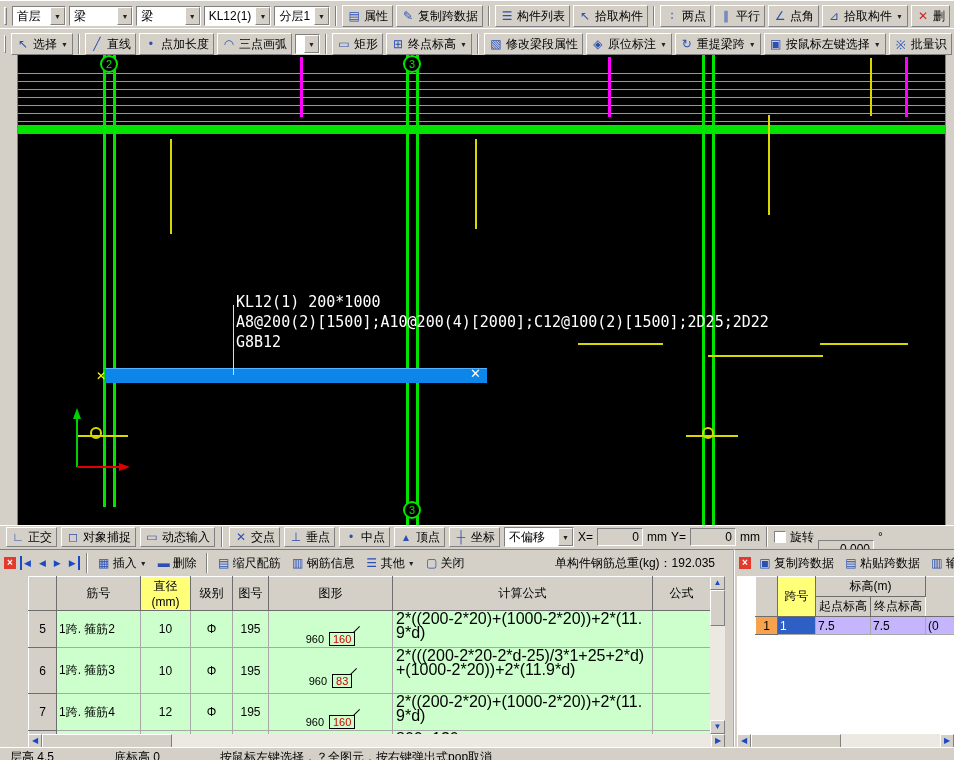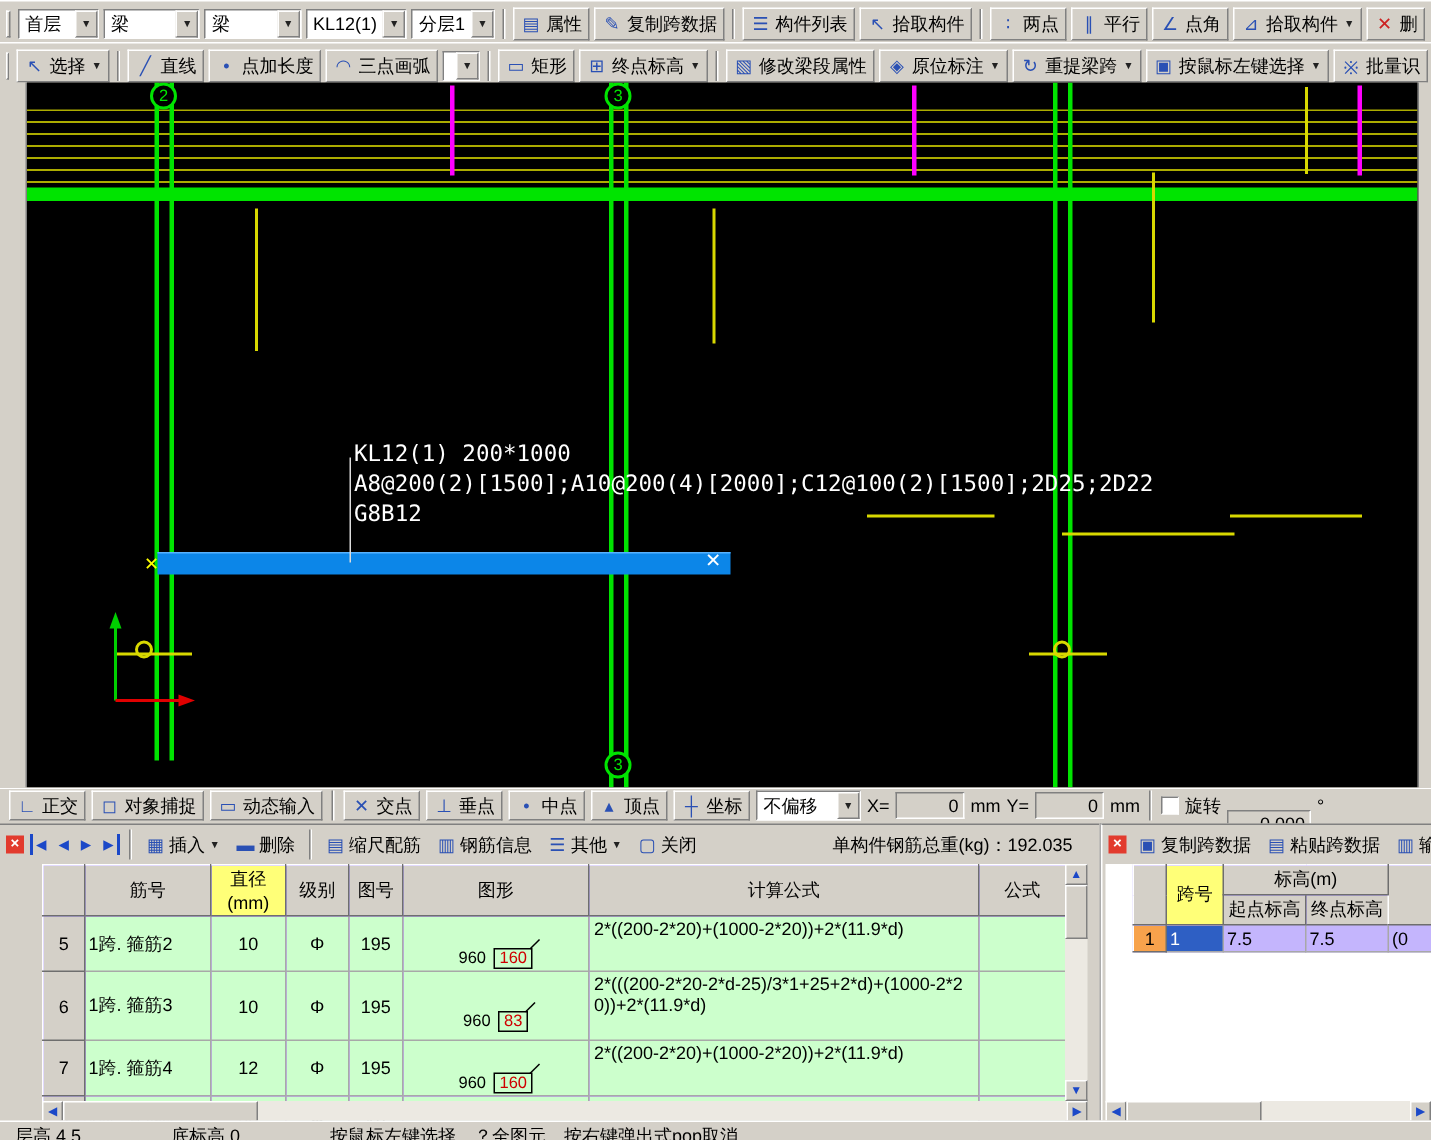--- a/index.html
+++ b/index.html
@@ -53,21 +53,21 @@
   .totlabel{margin-left:auto;margin-right:14px;flex:none;}
   
   table{border-collapse:collapse;table-layout:fixed;background:#c4b5fd;}
   td{border:1px solid #a8a8a8;padding:1px 2px;overflow:hidden;font-size:12px;vertical-align:middle;}
   .th{background:#d4d0c8;border:1px solid;border-color:#fff #6e6e6e #6e6e6e #fff;text-align:center;}
   .yellow{background:#ffff78;}
   .gcell{background:#ccffcc;}
   .numcell{background:#d4d0c8;text-align:center;border:1px solid;border-color:#fff #6e6e6e #6e6e6e #fff;}
   .ctr{text-align:center;}
   #rebar-table{position:absolute;left:28px;top:26px;width:682px;}
-  .fcell{font-size:12px;line-height:14px;vertical-align:top;word-break:break-all;padding:1px 3px;margin-top:41px;}
+  .fcell{font-size:16px;line-height:14px;vertical-align:top;word-break:break-all;padding:1px 3px;margin-top:41px;}
   .shp{display:flex;align-items:center;justify-content:center;gap:5px;margin-top:20px;}
   .sw{font-size:11px;}
   .sbox{border:1px solid #000;padding:0 3px;color:#d00000;font-size:11px;position:relative;}
   .sbox::after{content:"";position:absolute;right:-7px;top:-4px;width:9px;height:1px;background:#000;transform:rotate(-45deg);}
   .s120{font-size:10px;}
   .vtick{width:1px;height:9px;background:#000;align-self:flex-end;}
   .s800{color:#d00000;font-size:11px;border-bottom:1px solid #000;padding:0 16px 1px 16px;}
   #span-table{position:absolute;left:20px;top:26px;width:216px;}
   .whitefill{position:absolute;left:2px;top:26px;width:217px;height:158px;background:#fff;}
   .orange{background:#f7a24c;text-align:center;}

